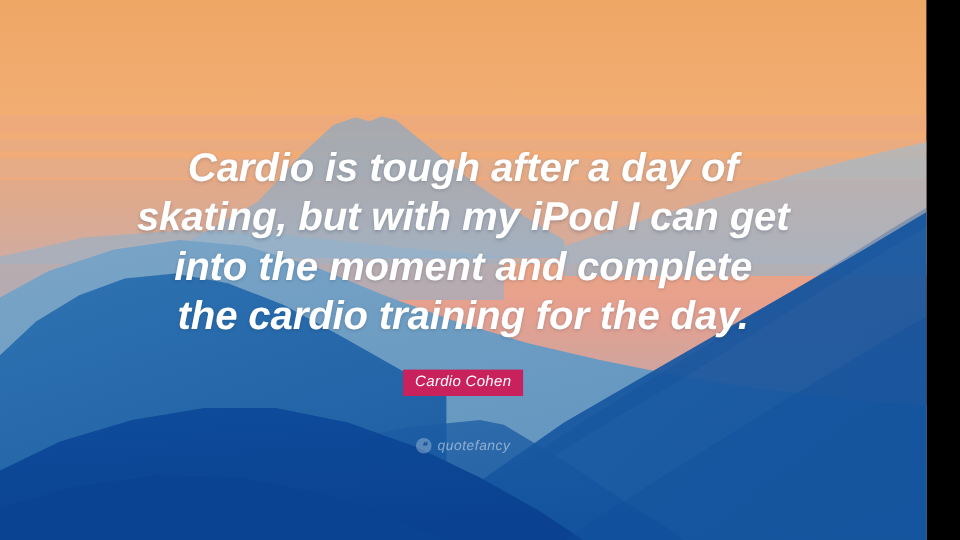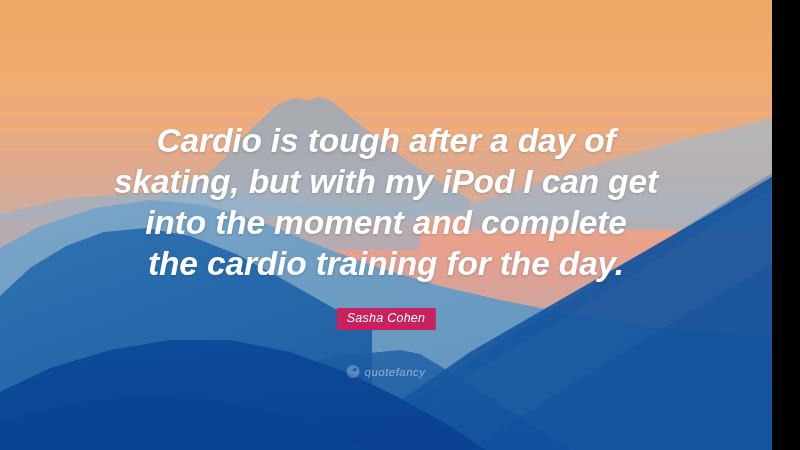--- a/index.html
+++ b/index.html
@@ -184,21 +184,21 @@
     </svg>
   </div>
 
   <div class="content">
 
     <p class="quote-text">Cardio is tough after a day of
 skating, but with my iPod I can get
 into the moment and complete
 the cardio training for the day.</p>
 
-    <div class="author-badge">Sasha Cohen</div>
+    <div class="author-badge">Cardio Cohen</div>
 
     <div class="watermark">
       <span class="wm-mark">
         <span>❝</span>
       </span>
       <span class="wm-text">quotefancy</span>
     </div>
 
   </div>
 

